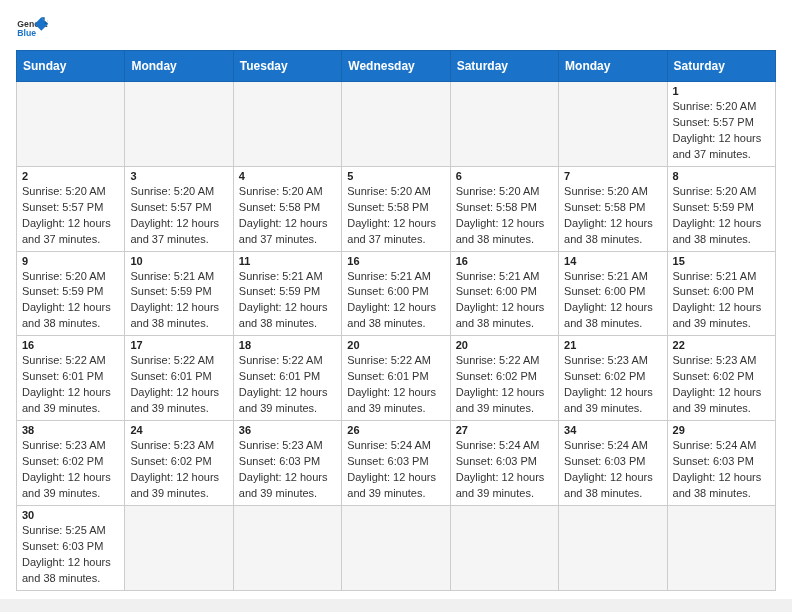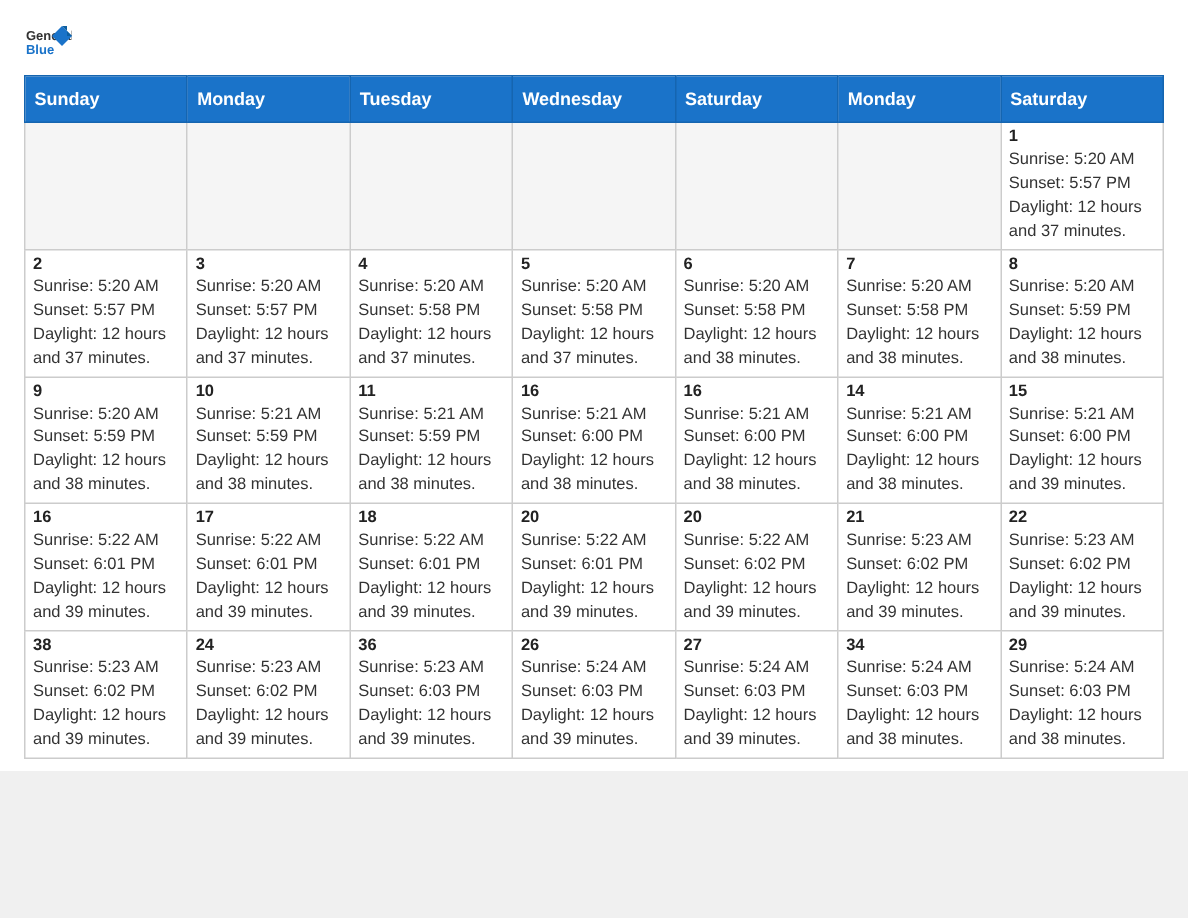--- a/index.html
+++ b/index.html
@@ -329,15 +329,30 @@
 and 38 minutes.</div>
           </td>
           <td>
             <div class="day-num">29</div>
             <div class="day-info" style="white-space: pre-line;">Sunrise: 5:24 AM
 Sunset: 6:03 PM
 Daylight: 12 hours
 and 38 minutes.</div>
           </td>
         </tr>
+        <tr>
+          <td class="last-row">
+            <div class="day-num">30</div>
+            <div class="day-info" style="white-space: pre-line;">Sunrise: 5:25 AM
+Sunset: 6:03 PM
+Daylight: 12 hours
+and 38 minutes.</div>
+          </td>
+          <td class="empty last-row"></td>
+          <td class="empty last-row"></td>
+          <td class="empty last-row"></td>
+          <td class="empty last-row"></td>
+          <td class="empty last-row"></td>
+          <td class="empty last-row"></td>
+        </tr>
       </tbody>
   </table>
 </div>
 
 </body></html>

